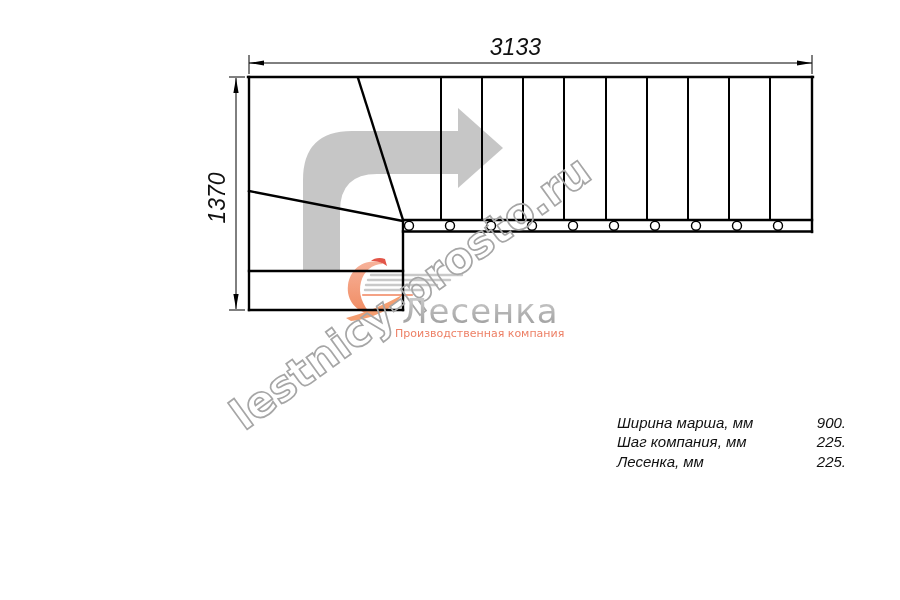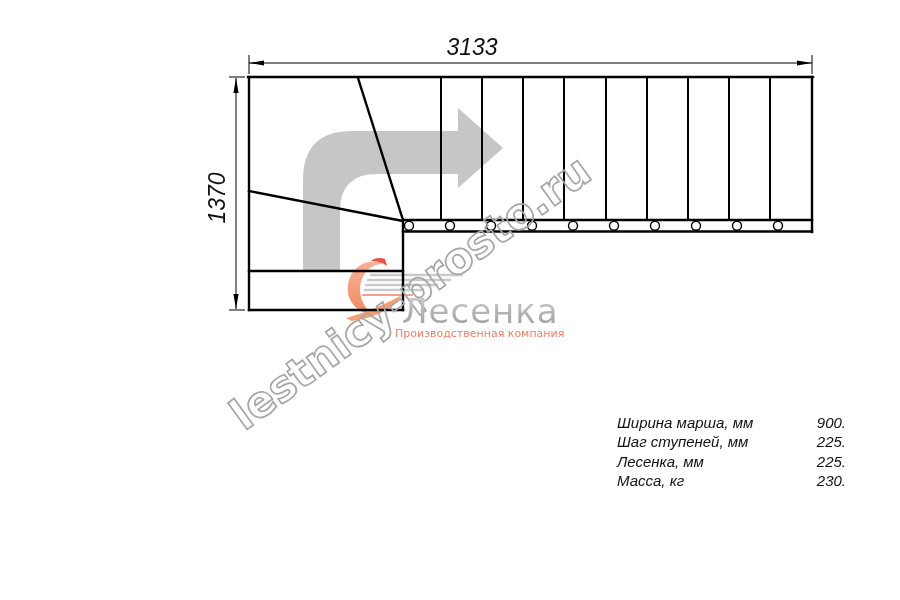--- a/index.html
+++ b/index.html
@@ -13,21 +13,21 @@
   #drawing-svg{position:absolute;left:0;top:0;}
   .dim-label{
     position:absolute;
     font-family:"Liberation Sans",sans-serif;
     font-style:italic;
     font-size:23px;
     color:#111;
     text-align:center;
     white-space:nowrap;
   }
-  #dim-top{left:417px;top:34px;width:110px;}
+  #dim-top{left:431px;top:34px;width:110px;text-align:right;}
   #dim-left{
     left:166px;top:186px;width:100px;height:24px;
     transform:rotate(-90deg);
   }
   #watermark{
     position:absolute;
     left:252px;top:386px;
     height:56px;line-height:56px;
     transform:rotate(-36deg);
     transform-origin:0 100%;
@@ -169,26 +169,22 @@
     <div id="logo-name">Лесенка</div>
     <div id="logo-subtitle">Производственная компания</div>
   </div>
 
   <div id="spec-table">
     <div class="spec-row">
       <span class="spec-label">Ширина марша, мм</span>
       <span class="spec-value">900.</span>
     </div>
     <div class="spec-row">
-      <span class="spec-label">Шаг ступеней, мм</span>
+      <span class="spec-label">Шаг компания, мм</span>
       <span class="spec-value">225.</span>
     </div>
     <div class="spec-row">
       <span class="spec-label">Лесенка, мм</span>
       <span class="spec-value">225.</span>
     </div>
-    <div class="spec-row">
-      <span class="spec-label">Масса, кг</span>
-      <span class="spec-value">230.</span>
-    </div>
   </div>
 
 </div>
 
 </body></html>

